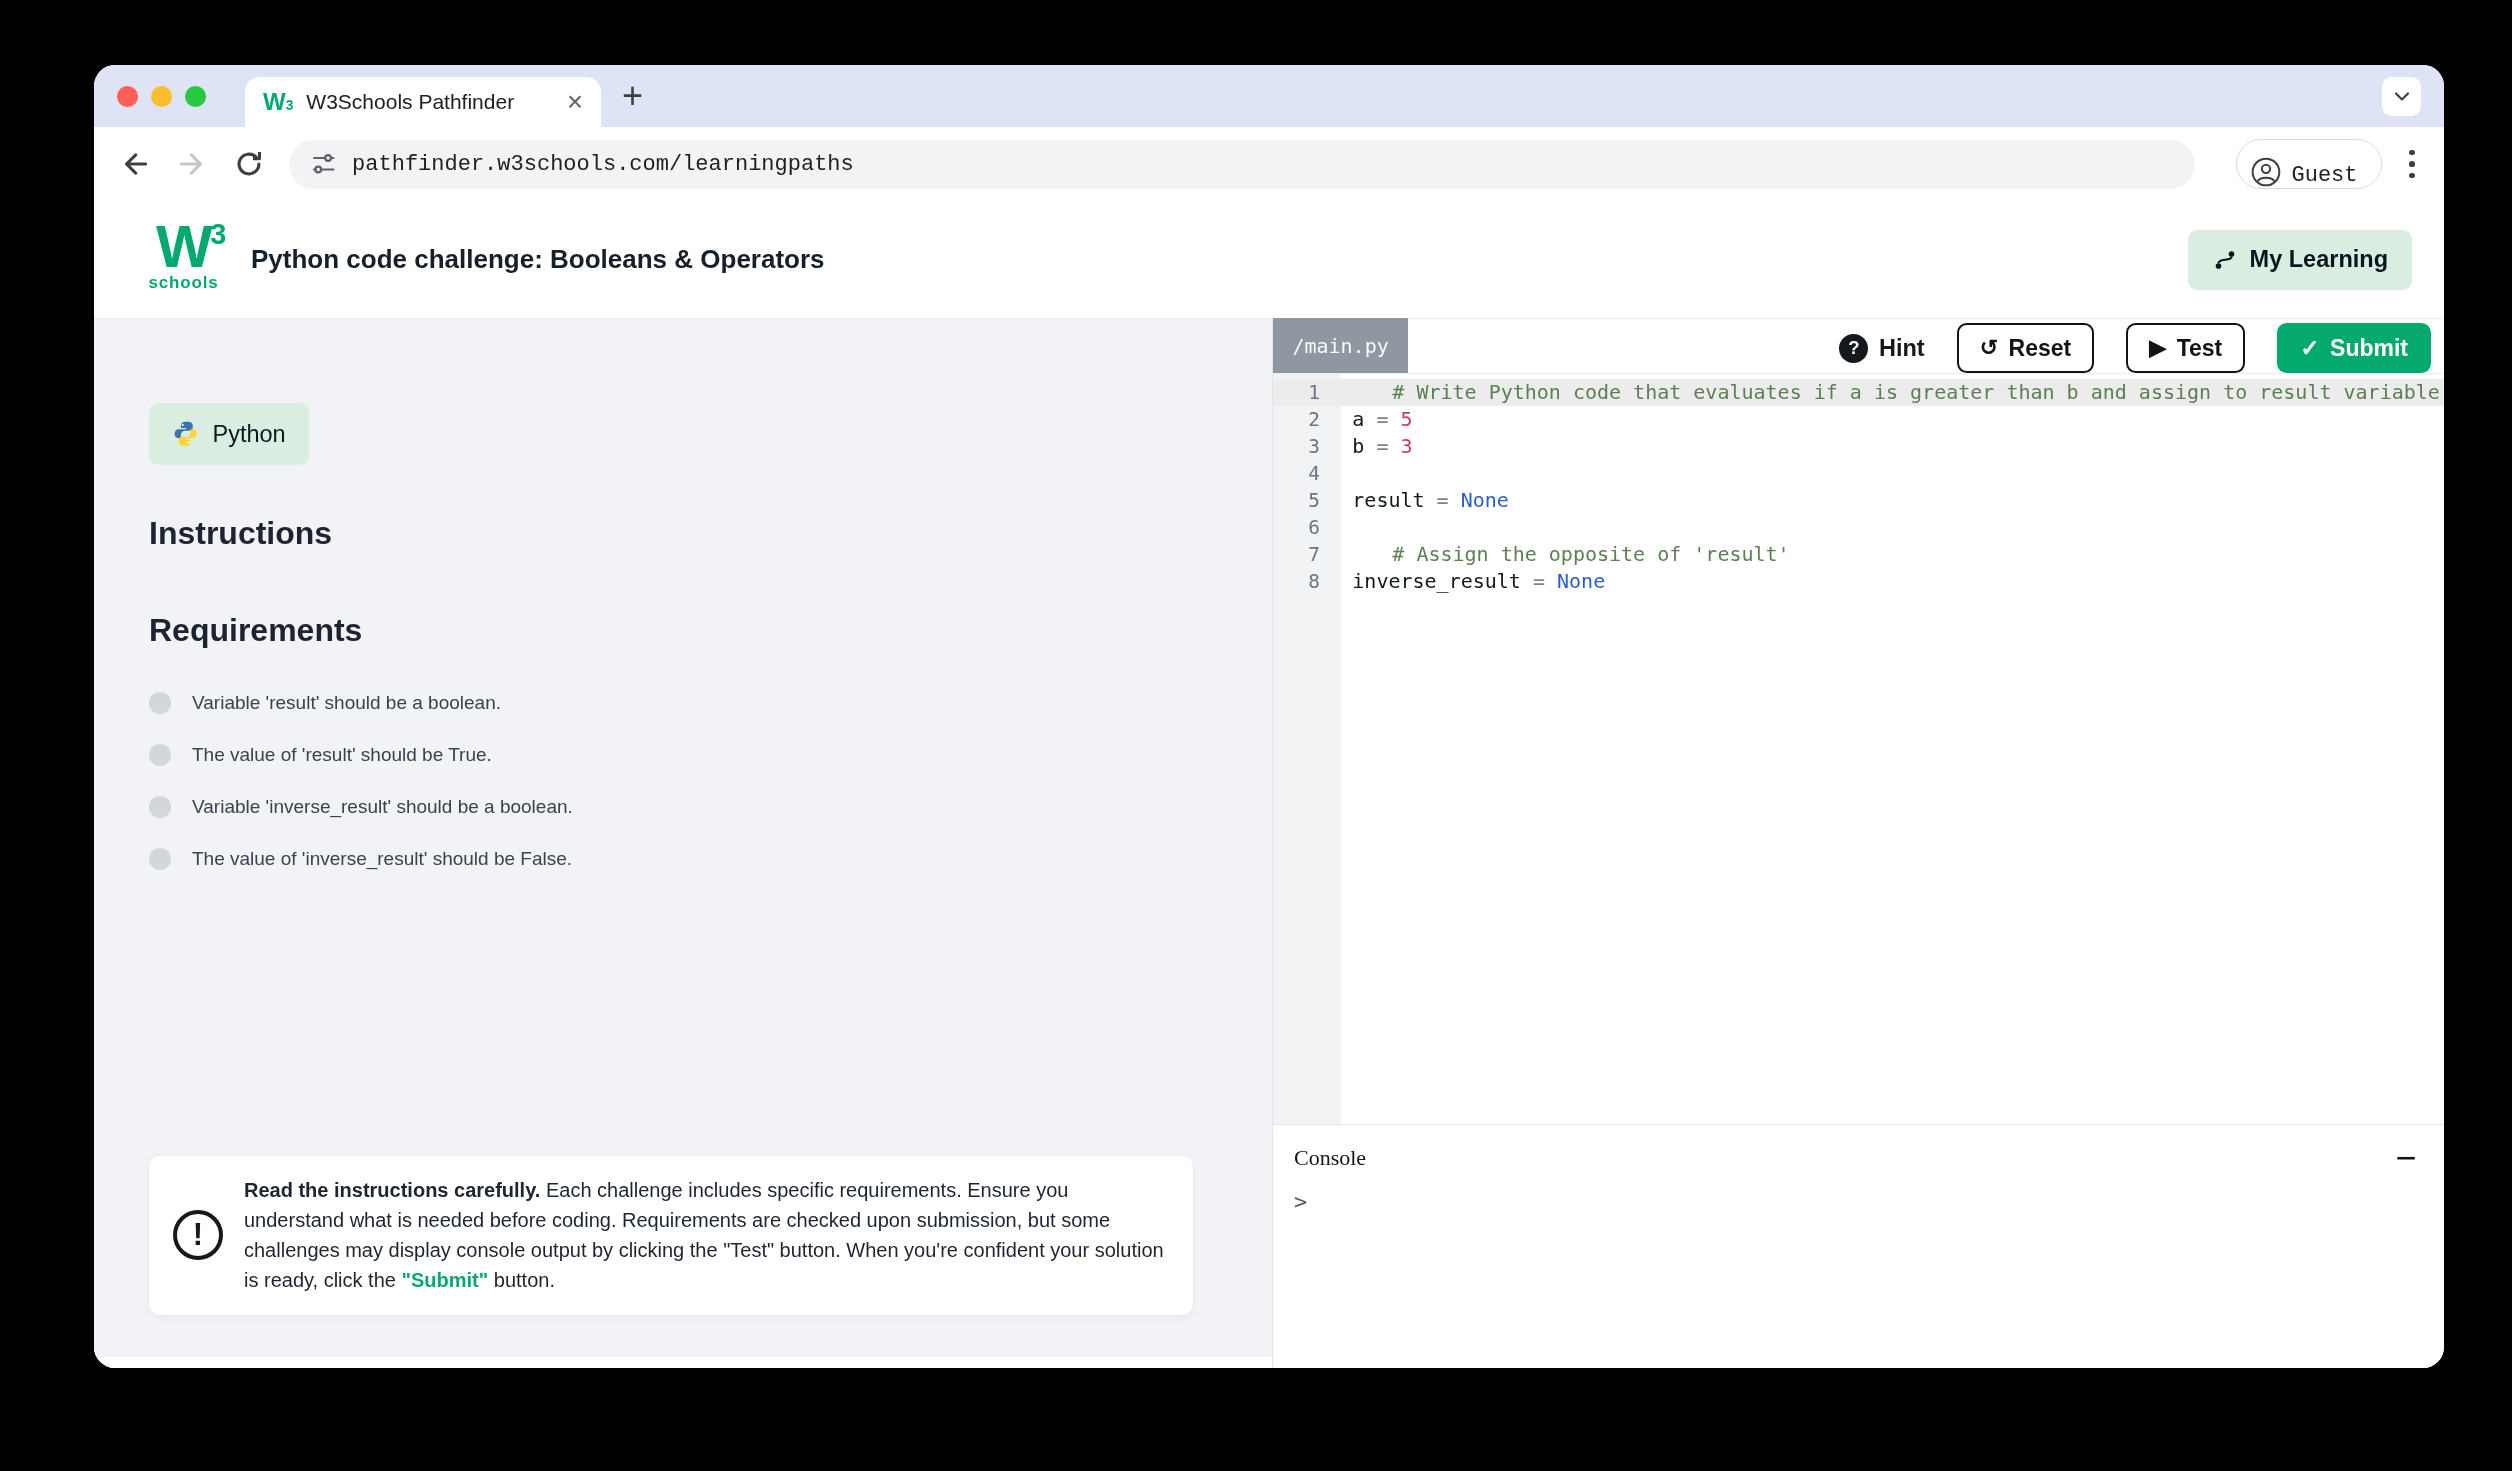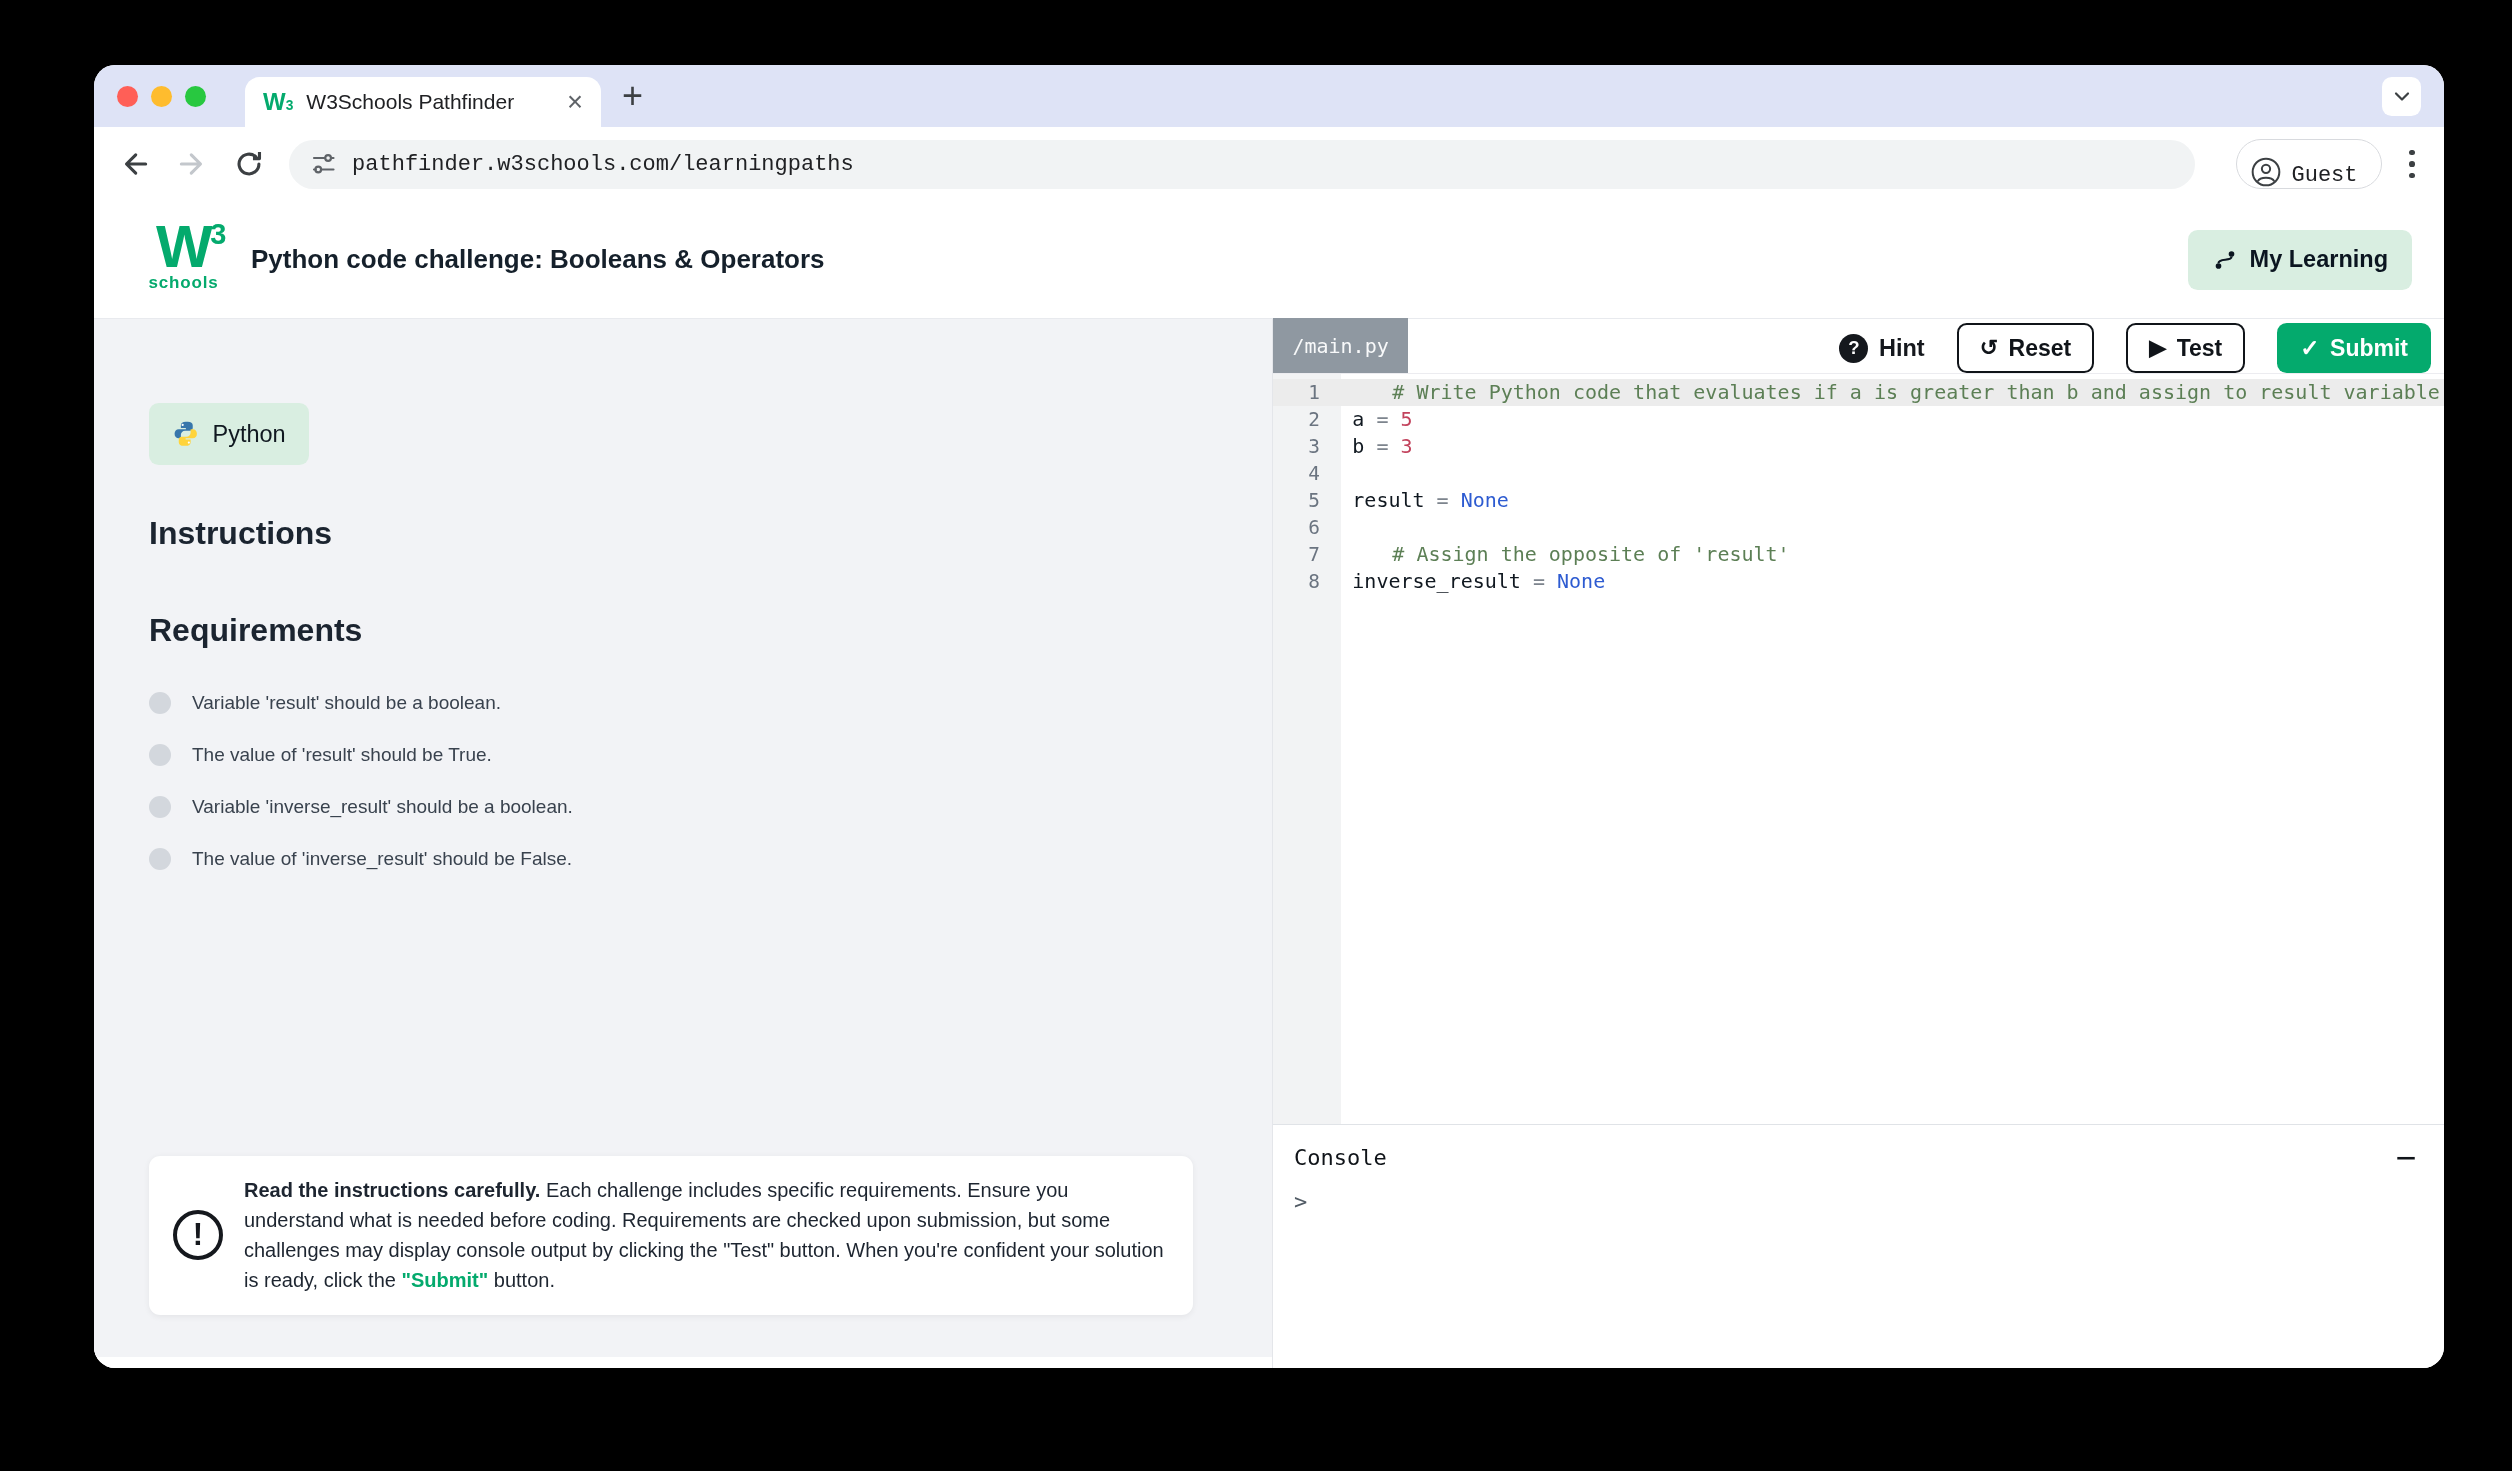--- a/index.html
+++ b/index.html
@@ -88,21 +88,21 @@
   .gutter-cell { width:68px; padding-right:21px; text-align:right; color:#6b7480; font-size:19.4px; flex-shrink:0; }
   .code-cell { padding-left:11.3px; white-space:pre; font-size:20px; color:#101820; }
   .tok-comment { color:var(--c-code-comment,#5c7f55);margin-left:40px; }
   .tok-num { color:var(--c-code-number,#c2425c); }
   .tok-kw { color:var(--c-code-keyword,#2d5bd1); }
   .tok-op { color:var(--c-code-operator,#7d848d); }
   .tok-plain { color:#101820; }
 
   .console { height:244px; border-top:1.6px solid #e0e3e7; font-family:"DejaVu Sans Mono", monospace; padding:14.6px 27.5px 0 21px; flex-shrink:0; }
   .console-head { display:flex; align-items:center; justify-content:space-between; }
-  .console-label { font-size:22px; color:#101419; }
+  .console-label { font-size:22px; color:#101419;font-family:Liberation Serif, serif; }
   .console-min { font-size:36px; line-height:1; color:#101419; background:none; border:none; }
   .console-prompt { margin-top:13px; font-size:22px; color:#525c66; }
 
   svg { display:block; }
 </style>
 </head>
 <body>
 
 <div class="stage">
   <div class="window">

